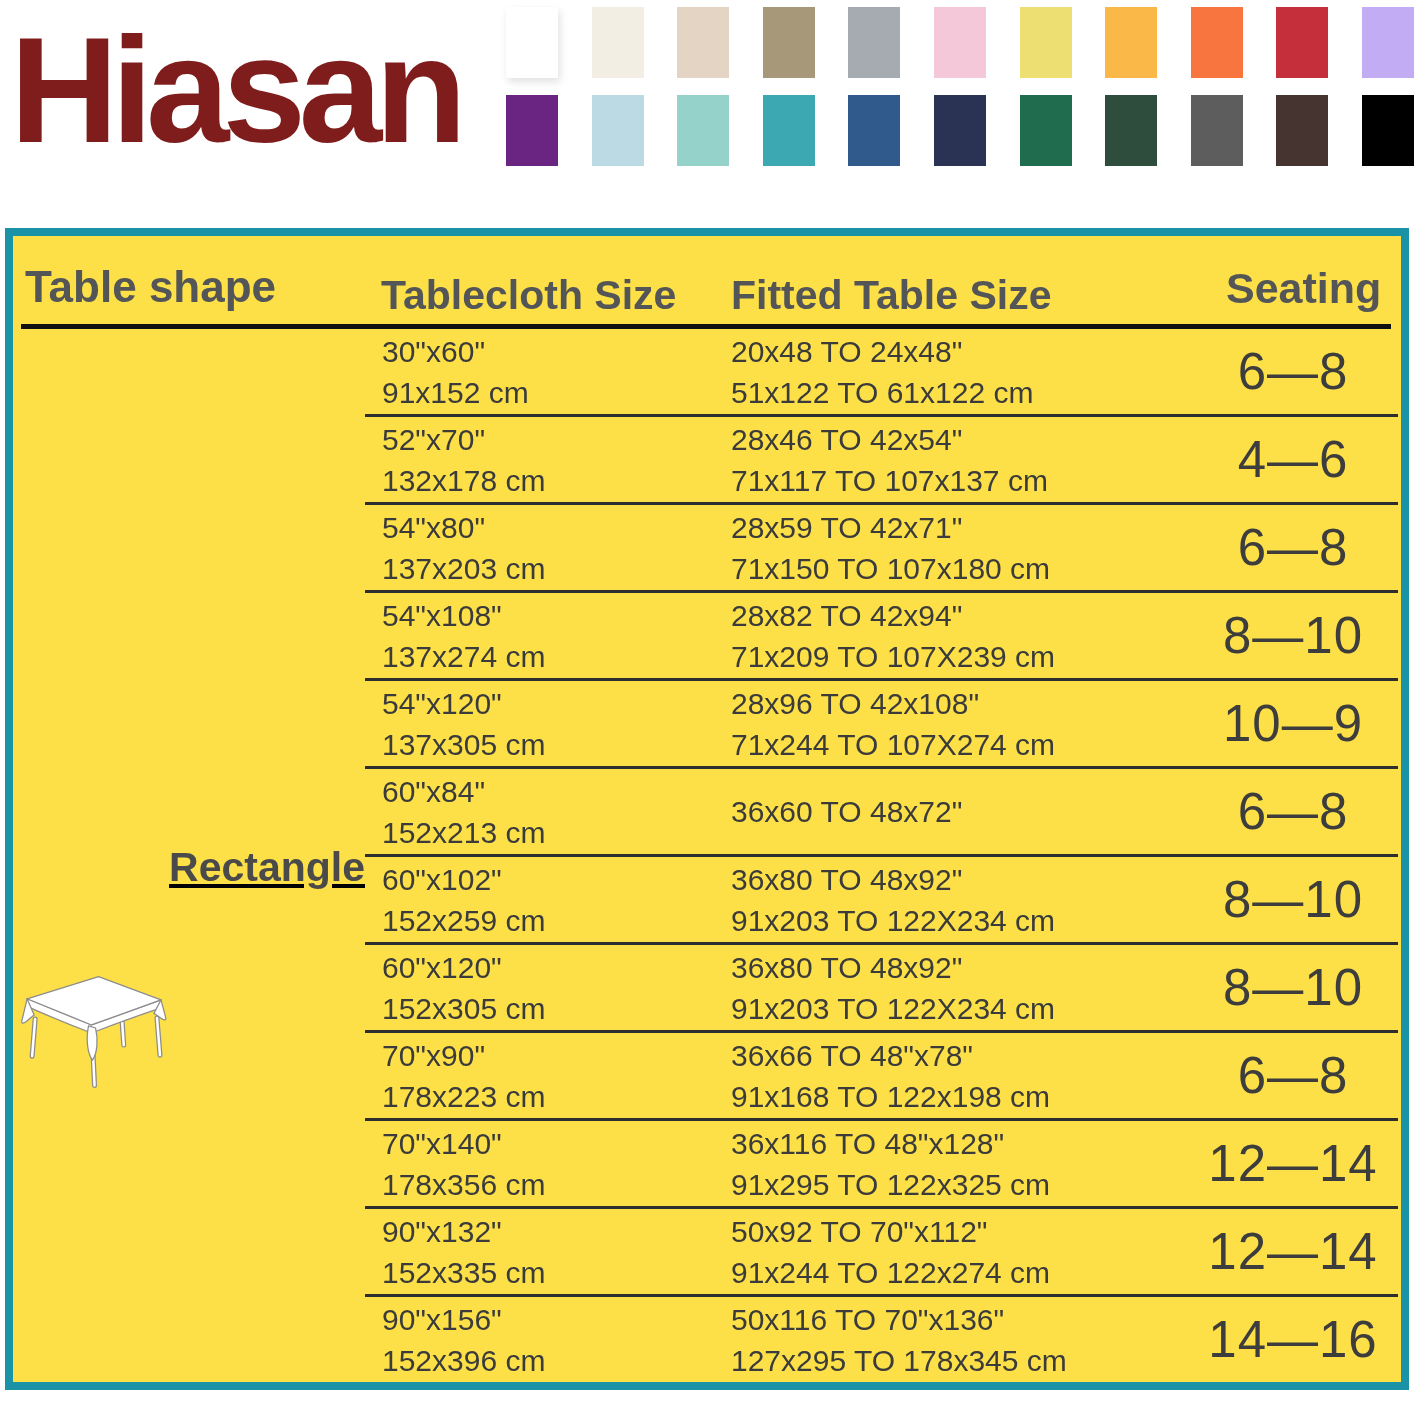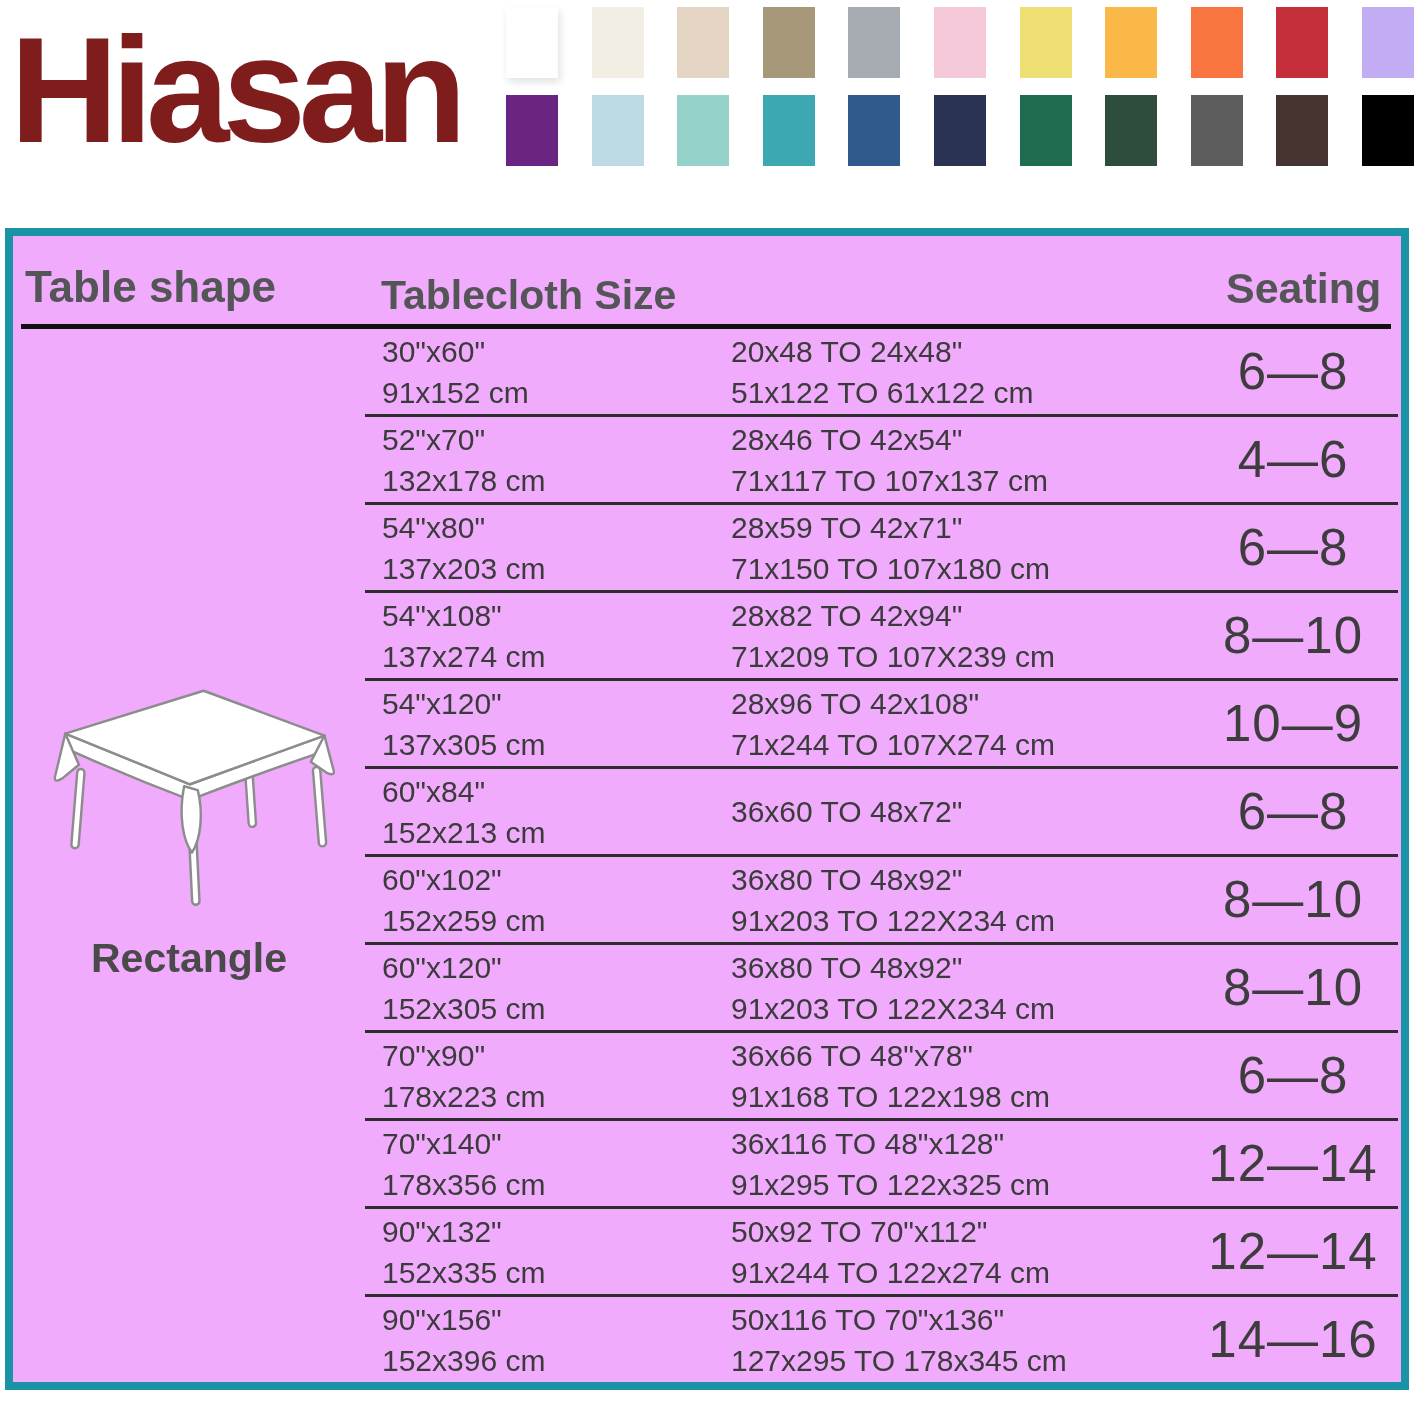--- a/index.html
+++ b/index.html
@@ -18,33 +18,33 @@
   
   .swatches { position:absolute; left:506px; top:7px; width:908px; }
   .swatch-row { display:flex; justify-content:space-between; }
   .swatch-row + .swatch-row { margin-top:17px; }
   .swatch { width:52px; height:71px; }
   .swatch.white { box-shadow:2px 4px 8px rgba(0,0,0,0.12); }
 
   
   .chart-box {
     position:absolute; left:5px; top:228px; width:1404px; height:1162px;
-    border:8px solid #1A93A6; background:#f0abfc;
+    border:8px solid #1A93A6; background:#fde047;
   }
   .hdr { position:absolute; font-weight:bold; color:#545557; white-space:nowrap; }
   .hdr-shape      { left:12px;   top:26px; font-size:44px; }
   .hdr-tablecloth { left:368px;  top:36px; font-size:41px; }
   .hdr-fitted     { left:718px;  top:36px; font-size:41px; }
   .hdr-seating    { left:1213px; top:28px; font-size:43px; }
   .hdr-underline { position:absolute; left:8px; right:10px; top:88px; height:5px; background:#101010; }
 
   
   .shape-col {
     position:absolute; left:0; top:93px; width:352px; bottom:0;
-    display:flex; flex-direction:column; align-items:center;
+    display:flex; flex-direction:row; align-items:center;text-decoration:underline;
   }
   .table-art { margin-top:348px; }
   .shape-label { margin-top:24px; font-size:41px; font-weight:bold; color:#4a4a4a; }
 
   
   .rows {
     position:absolute; left:352px; top:93px; right:3px; bottom:0;
     display:flex; flex-direction:column;
   }
   .srow { flex:1; display:flex; align-items:center; border-bottom:3px solid #2e2e2e; }
@@ -84,20 +84,21 @@
       <div class="swatch" style="background: rgb(47, 77, 60);"></div>
       <div class="swatch" style="background: rgb(93, 93, 93);"></div>
       <div class="swatch" style="background: rgb(69, 52, 48);"></div>
       <div class="swatch" style="background: rgb(0, 0, 0);"></div>
     </div>
 </div>
 
 <div class="chart-box" style="border-color: rgb(26, 147, 166);">
   <div class="hdr hdr-shape">Table shape</div>
   <div class="hdr hdr-tablecloth">Tablecloth Size</div>
+  <div class="hdr hdr-fitted">Fitted Table Size</div>
   <div class="hdr hdr-seating">Seating</div>
   <div class="hdr-underline"></div>
 
   <div class="shape-col">
     <svg class="table-art" width="302" height="234" viewBox="0 0 310 240">
 
       <g stroke="#8c8c8c" stroke-width="10" stroke-linecap="round">
         <line x1="216" y1="92" x2="220" y2="150"></line>
         <line x1="286" y1="96" x2="292" y2="170"></line>
       </g>

